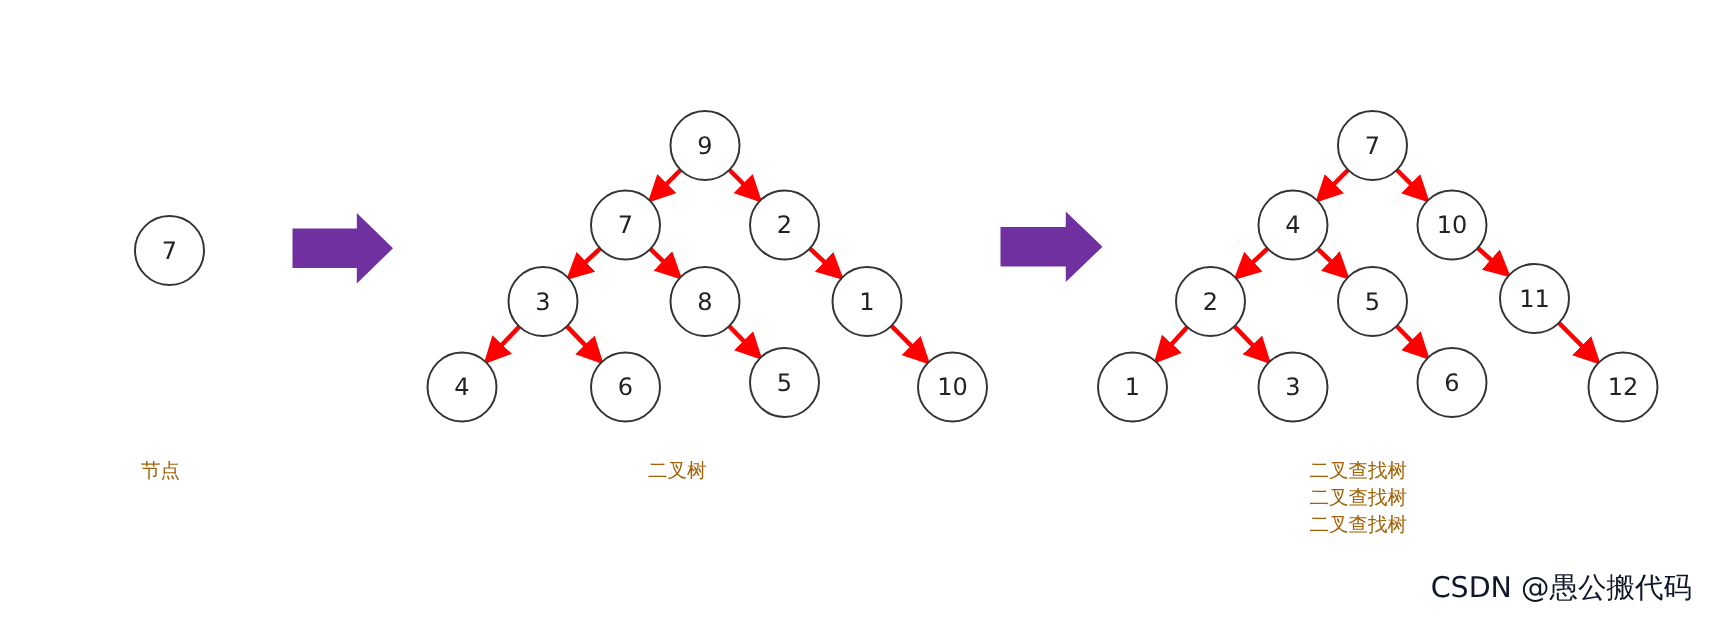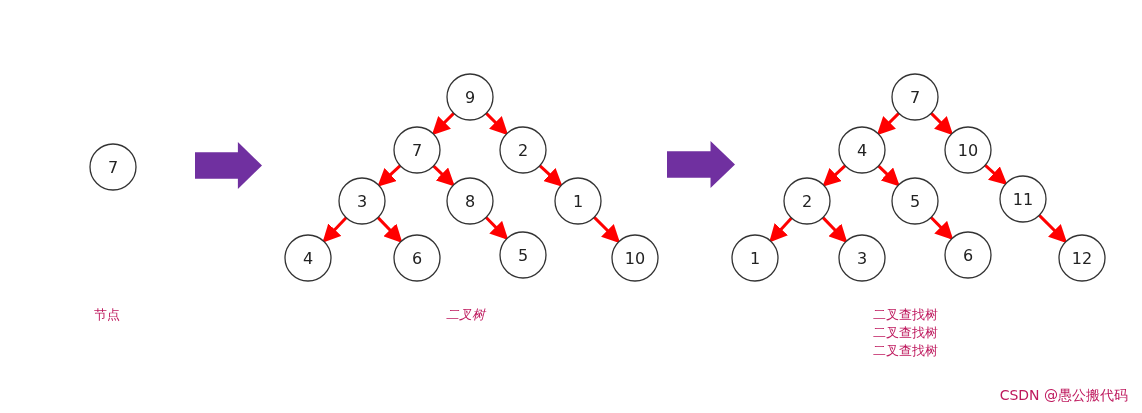--- a/index.html
+++ b/index.html
@@ -3,23 +3,23 @@
 <meta charset="utf-8">
 <style>
   html, body { margin: 0; padding: 0; background: #ffffff; }
   body { width: 1142px; height: 413px; position: relative; overflow: hidden;
          font-family: "DejaVu Sans", sans-serif; }
   #canvas { position: absolute; left: 0; top: 0; }
   .node-circle { fill: #ffffff; stroke: #333333; stroke-width: 1.3; }
   .node-text { font-family: "DejaVu Sans", sans-serif; font-size: 16px; fill: #222222;
                text-anchor: middle; dominant-baseline: central; }
   .edge { stroke: #ff0000; stroke-width: 3; }
-  .caption { position: absolute; color: #be185d; font-size: 13px; line-height: 18px;
+  .caption { position: absolute; color: #a16207; font-size: 13px; line-height: 18px;
              font-family: "DejaVu Sans", sans-serif; }
-  .watermark { position: absolute; right: 14px; bottom: 8px; color: #be185d; font-size: 14px;
+  .watermark { position: absolute; right: 14px; bottom: 8px; color: #0f172a; font-size: 19px;
                font-family: "DejaVu Sans", sans-serif; }
 </style>
 </head>
 <body>
 
 <svg id="canvas" width="1142" height="413" xmlns="http://www.w3.org/2000/svg">
   <defs>
     <marker id="arrowhead" markerWidth="6" markerHeight="6" refX="5" refY="3" orient="auto" markerUnits="strokeWidth">
       <path d="M0,0 L6,3 L0,6 Z" fill="#ff0000"></path>
     </marker>
@@ -130,19 +130,19 @@
         <text x="968" y="255" class="node-text">6</text>
       </g>
       <g>
         <circle cx="1082" cy="258" r="23" class="node-circle" stroke="#333333"></circle>
         <text x="1082" y="258" class="node-text">12</text>
       </g>
     </g>
 </svg>
 
 <div class="caption" style="left:94px; top:306px;">节点</div>
-<div class="caption" style="left:446px; top:306px;font-style:italic;">二叉树</div>
+<div class="caption" style="left:432px; top:306px;">二叉树</div>
 <div class="caption" style="left:873px; top:306px;text-align:center;">
   <div>二叉查找树</div>
   <div>二叉查找树</div>
   <div>二叉查找树</div>
 </div>
 <div class="watermark">CSDN @愚公搬代码</div>
 
 </body></html>

